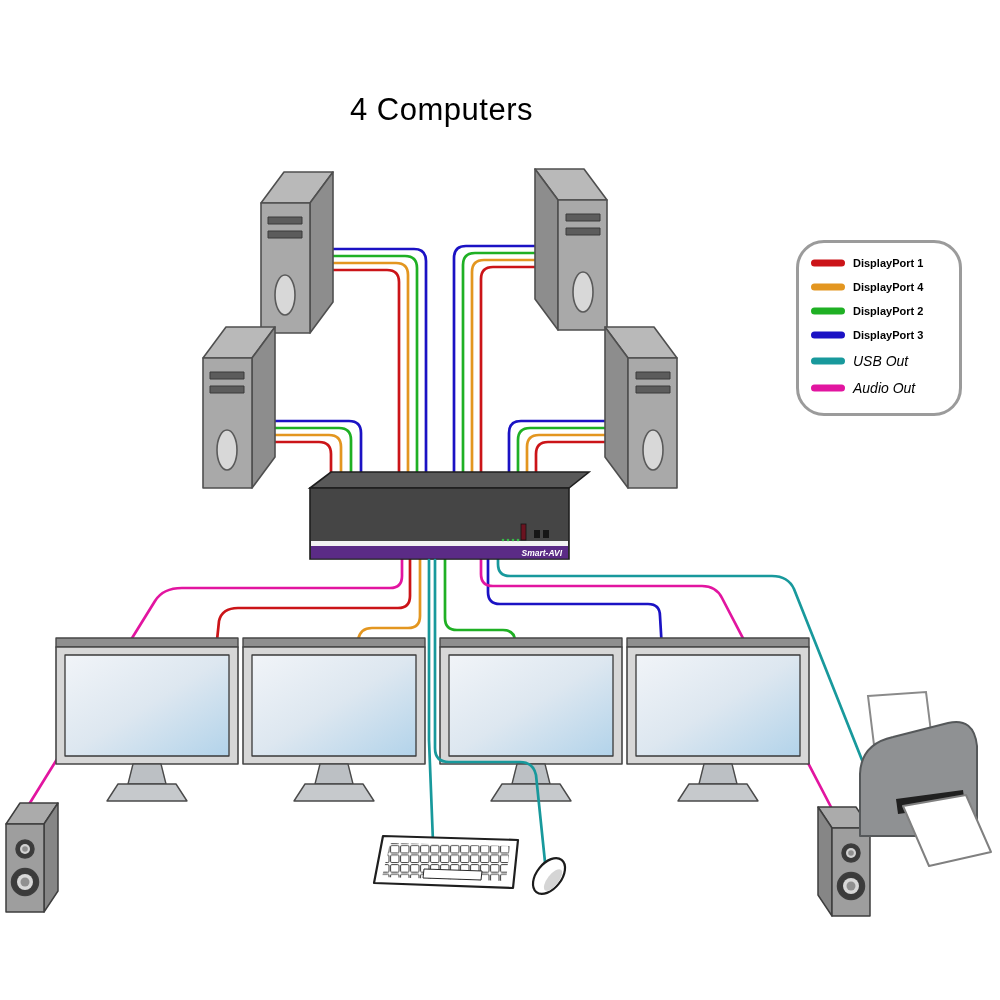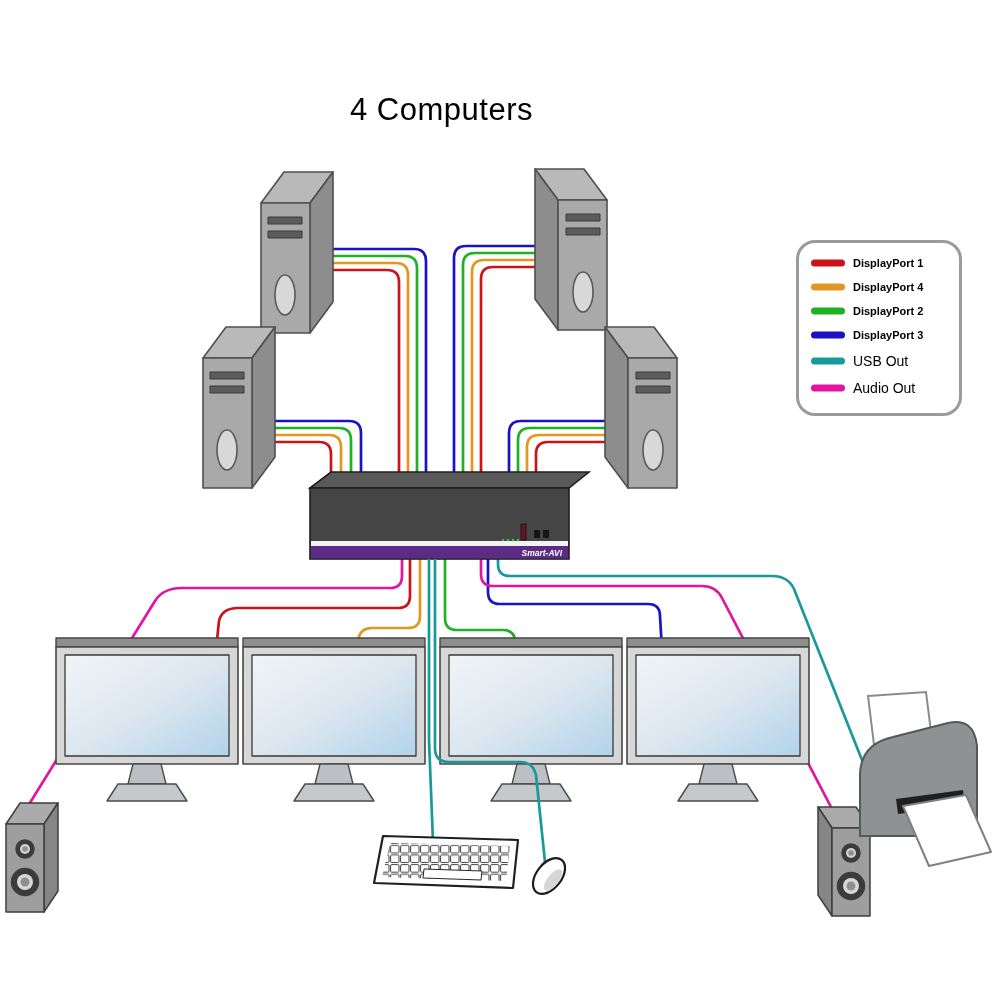--- a/index.html
+++ b/index.html
@@ -7,26 +7,26 @@
     width:1000px;height:1000px;position:relative;background:#ffffff;
     font-family:"Liberation Sans", sans-serif;overflow:hidden;
   }
   #scene{position:absolute;left:0;top:0;}
   #title{
     position:absolute;left:350px;top:92px;width:230px;
     font-size:31px;color:#000;letter-spacing:.5px;
   }
   #legend{
     position:absolute;left:796px;top:240px;width:166px;height:176px;
-    box-sizing:border-box;border:3px solid #9b9b9b;border-radius:19px;
+    box-sizing:border-box;border:3px solid #9b9b9b;border-radius:28px;
     background:#fff;padding:13px 0 0 12px;
   }
   .lrow{display:flex;align-items:center;gap:8px;height:14px;margin-bottom:10px;}
   .lrow .ll{font-size:11px;font-weight:600;color:#000;white-space:nowrap;}
-  .lrow.big{height:17px;margin-top:3px;}
+  .lrow.big{height:17px;margin-top:3px;font-style:italic;}
   .lrow.big .ll{font-size:14px;font-weight:500;}
   .sw{flex:0 0 auto;display:block;}
 </style>
 </head>
 <body>
 
 <svg id="scene" width="1000" height="1000" viewBox="0 0 1000 1000">
   <defs>
     <linearGradient id="gScreen" x1="0" y1="0" x2="1" y2="1">
       <stop offset="0" stop-color="#f1f4f8"></stop>

